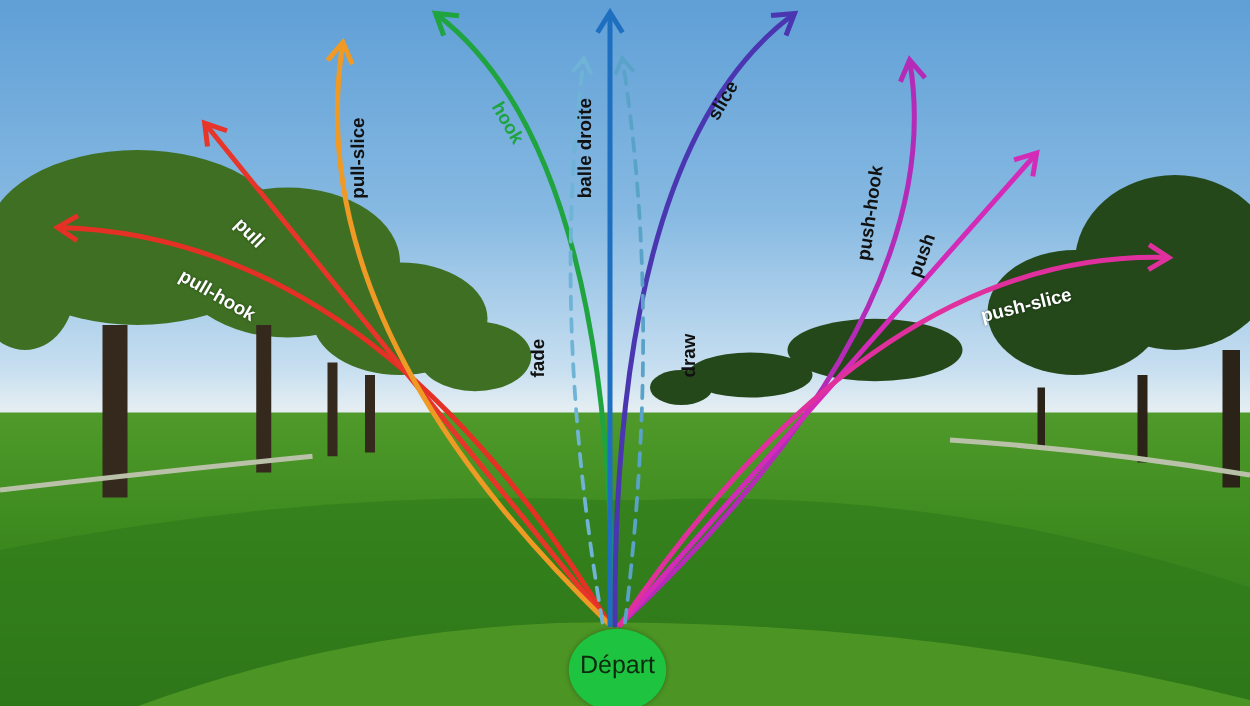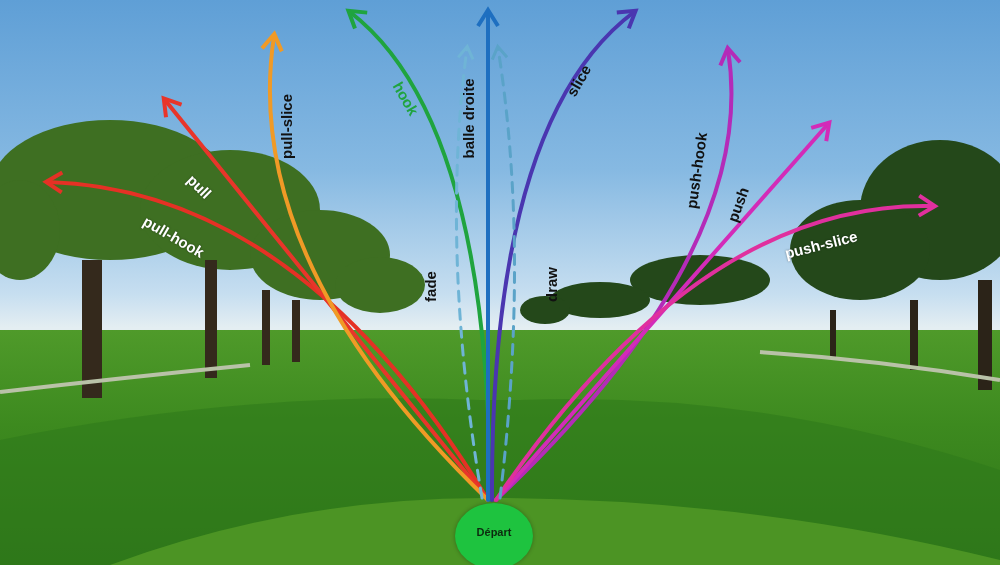--- a/index.html
+++ b/index.html
@@ -5,21 +5,21 @@
   html, body { margin:0; padding:0; }
   body { width:1000px; height:565px; overflow:hidden; font-family:"Liberation Sans", sans-serif; }
   .scene { position:relative; width:1000px; height:565px; overflow:hidden;
     background: linear-gradient(180deg, #5f9fd6 0%, #86b9e2 30%, #c6def0 52%, #e4eef2 58%); }
   svg.layer { position:absolute; left:0; top:0; }
   .lbl { position:absolute; font-weight:bold; font-size:15px; white-space:nowrap; transform-origin:center center; }
   .lbl.dark { color:#111; }
   .lbl.light { color:#fff; text-shadow:0 0 2px rgba(0,0,0,.5); }
   .start { position:absolute; left:455px; top:503px; width:78px; height:66px; border-radius:50%;
     background:#1ec33f; box-shadow:0 0 4px rgba(0,0,0,.3); display:flex; align-items:center; justify-content:center; }
-  .start span { font-weight:bold; font-size:11px; color:#0d2a0f; margin-top:-8px; }
+  .start span { font-weight:normal; font-size:20px; color:#0d2a0f; margin-top:-8px; }
 </style>
 </head>
 <body>
 
 <div class="scene">
 
   <svg class="layer" width="1000" height="565">
     <defs>
       <linearGradient id="grass" x1="0" y1="0" x2="0" y2="1">
         <stop offset="0" stop-color="#4f9a2a"></stop>

